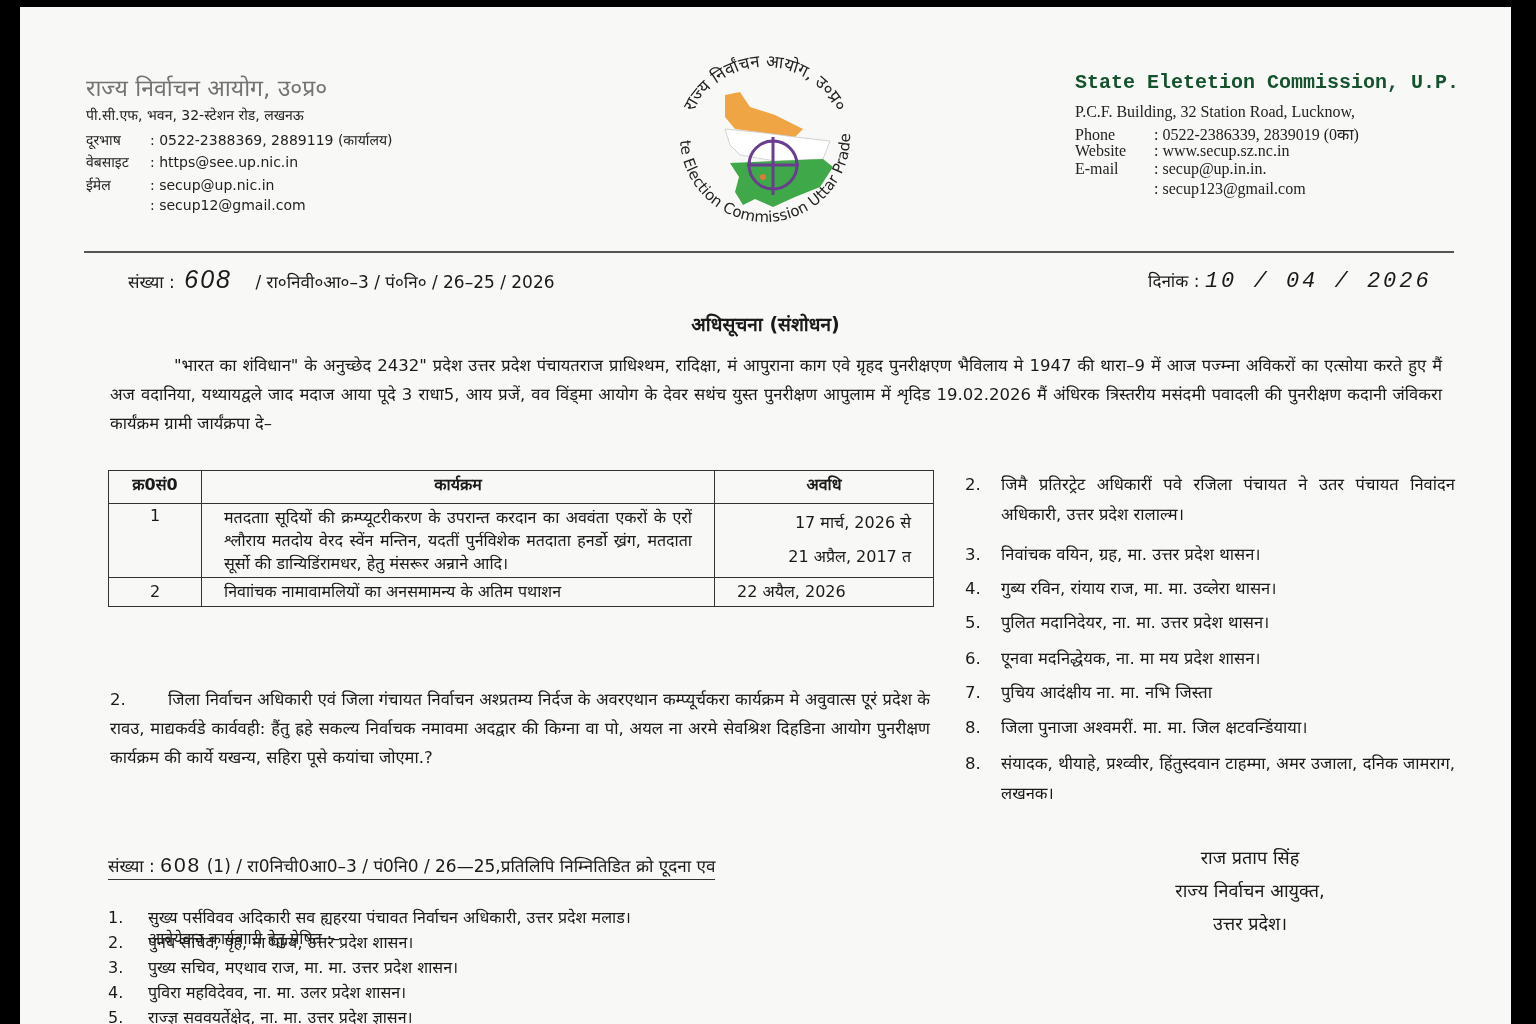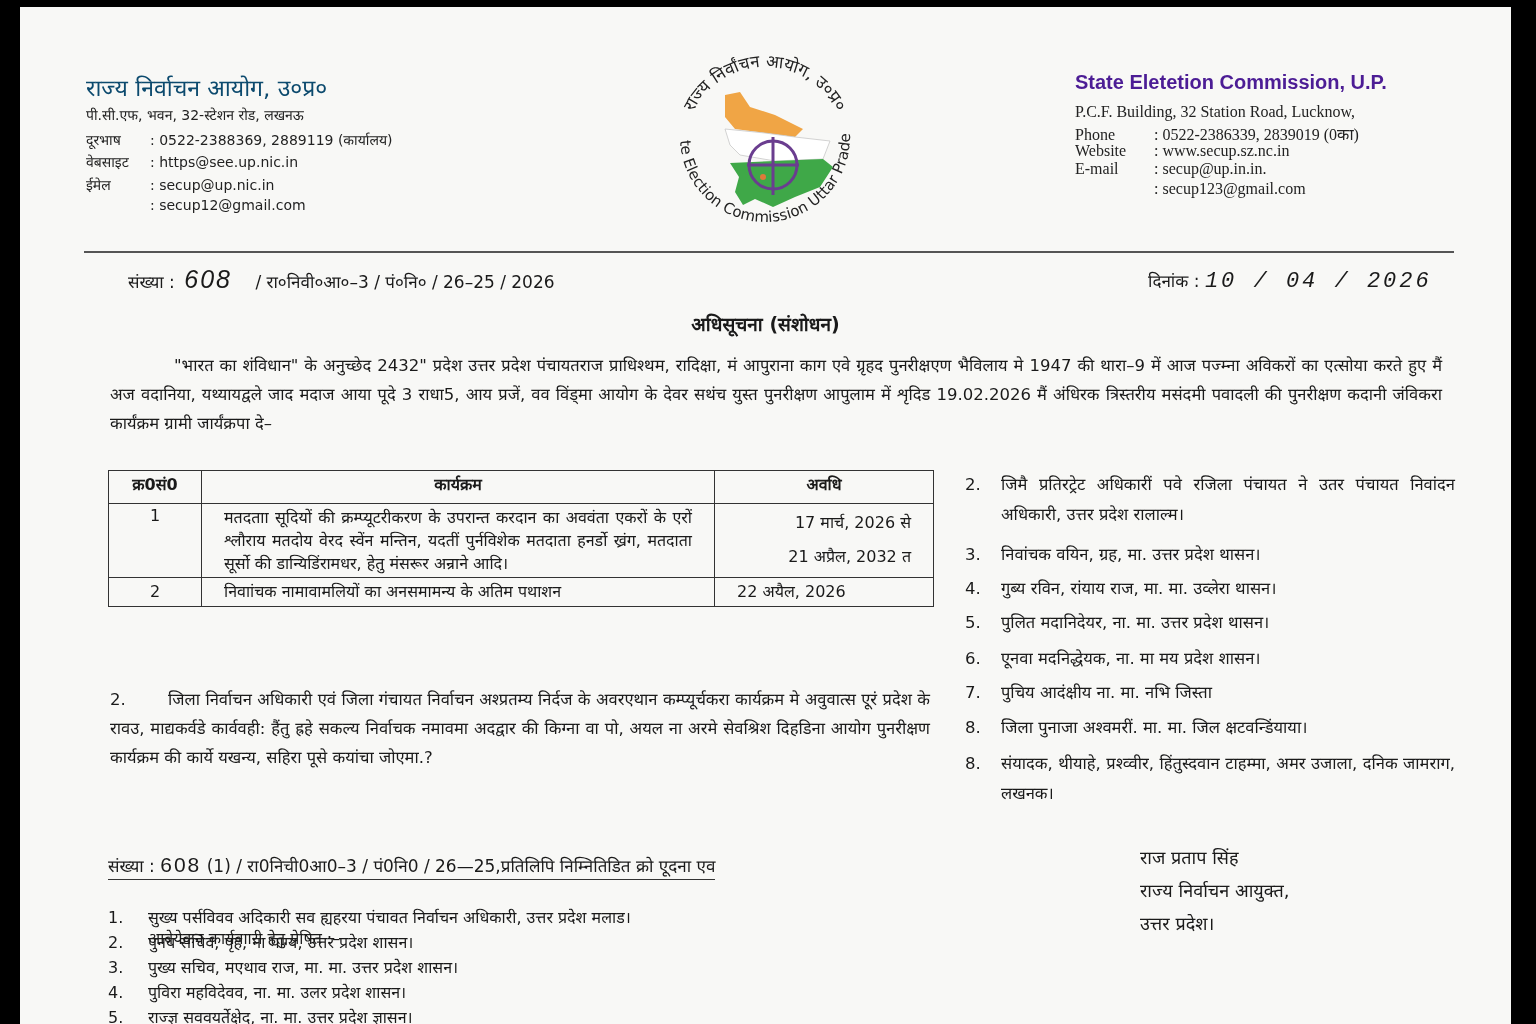--- a/index.html
+++ b/index.html
@@ -1,24 +1,24 @@
 <!DOCTYPE html>
 <html><head>
 <meta charset="utf-8">
 <style>
   html, body { margin:0; padding:0; }
   body { width:1536px; height:1024px; background:#000; position:relative; overflow:hidden;
          font-family:"DejaVu Sans","Liberation Sans",sans-serif; color:#1a1a1a; }
   .page { position:absolute; left:20px; top:7px; width:1491px; height:1017px; background:#f8f8f6; overflow:hidden; }
   .abs { position:absolute; white-space:nowrap; }
 
-  .hi-title { left:66px; top:64px; font-size:23px; color:#0c4a6e; }
+  .hi-title { left:66px; top:64px; font-size:23px; color:#737373; }
   .hi-line { left:66px; font-size:14px; color:#222; }
   .hi-label { display:inline-block; width:64px; }
-  .en-title { left:1055px; top:64px; font-family:Liberation Sans, sans-serif; font-weight:bold; font-size:20px; color:#4c1d95; }
+  .en-title { left:1055px; top:64px; font-family:Liberation Mono, monospace; font-weight:bold; font-size:20px; color:#14532d; }
   .en-line { left:1055px; font-family:Liberation Serif, serif; font-size:16px; color:#222; }
   .en-label { display:inline-block; width:79px; }
 
   .logo { left:635px; top:30px; width:220px; height:220px; }
 
   .rule { position:absolute; left:64px; top:244px; width:1370px; height:2px; background:#555; }
 
   .ref { left:108px; top:258px; font-size:17px; }
   .ref .hand { font-family:"Liberation Sans",sans-serif; font-size:25px; font-style:italic; letter-spacing:2px; margin:0 18px 0 4px; }
   .date { left:1128px; top:262px; font-size:17px; }
@@ -46,21 +46,21 @@
   .rlist .n { position:absolute; left:0; }
   .rlist .t { display:block; margin-left:36px; text-align:justify; }
 
   .copy-ref { left:88px; top:846px; font-size:17px; border-bottom:1.5px solid #333; padding-bottom:2px; }
   .copy-ref .hand { font-family:"Liberation Sans",sans-serif; font-size:21px; letter-spacing:2px; }
   .copy-sub { left:128px; top:876px; font-size:16px;margin-top:44px; }
   .clist { position:absolute; left:88px; top:898px; font-size:16px; }
   .clist .item { height:25px; line-height:25px; white-space:nowrap; }
   .clist .n { display:inline-block; width:40px; }
 
-  .sign { position:absolute; left:1120px; top:834px; width:220px; font-size:18px; line-height:33px; }
+  .sign { position:absolute; left:1120px; top:834px; width:220px; text-align:center; font-size:18px; line-height:33px; }
 </style>
 </head>
 <body>
 
 <div class="page">
 
   <div class="abs hi-title">राज्य निर्वाचन आयोग, उ०प्र०</div>
   <div class="abs hi-line" style="top:98px">पी.सी.एफ, भवन, 32-स्टेशन रोड, लखनऊ</div>
   <div class="abs hi-line" style="top:123px">
     <span class="hi-label">दूरभाष</span><span>: 0522-2388369, 2889119 (कार्यालय)</span>
@@ -131,21 +131,21 @@
         <th>कार्यक्रम</th>
         <th>अवधि</th>
       </tr>
     </thead>
     <tbody>
       <tr>
         <td class="c-no">1</td>
         <td class="c-prog">मतदताा सूदियों की क्रम्प्यूटरीकरण के उपरान्त करदान का अववंता एकरों के एरों श्लौराय मतदोय वेरद स्वेंन मन्तिन, यदतीं पुर्नविशेक मतदाता हनर्डो ख्रंग, मतदाता सूर्सो की डान्यिडिंरामधर, हेतु मंसरूर अन्राने आदि।</td>
         <td class="c-dur">
           <div>17 मार्च, 2026 से</div>
-          <div>21 अप्रैल, 2032 त</div>
+          <div>21 अप्रैल, 2017 त</div>
         </td>
       </tr>
       <tr class="r2">
         <td class="c-no">2</td>
         <td class="c-prog">निवाांचक नामावामलियों का अनसमामन्य के अतिम पथाशन</td>
         <td style="text-align:left">22 अयैल, 2026</td>
       </tr>
     </tbody>
   </table>
 

